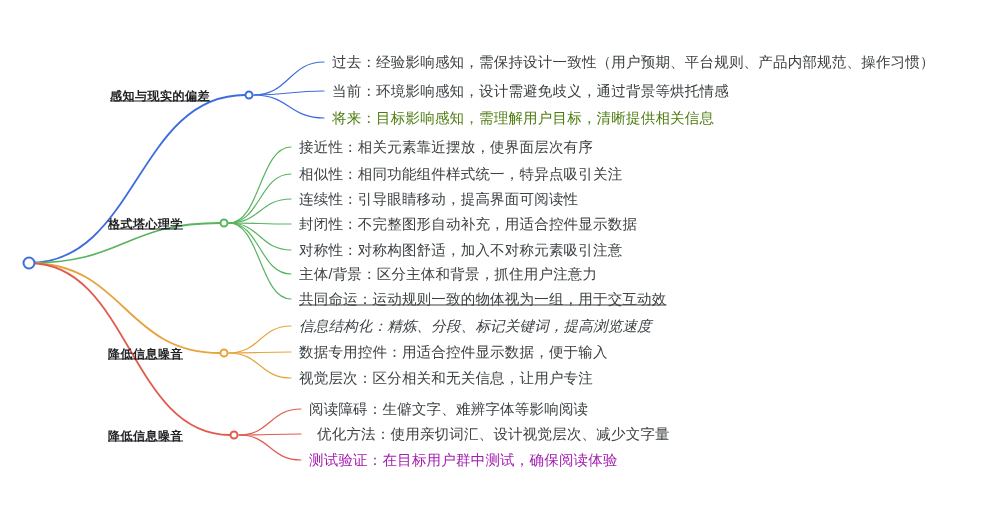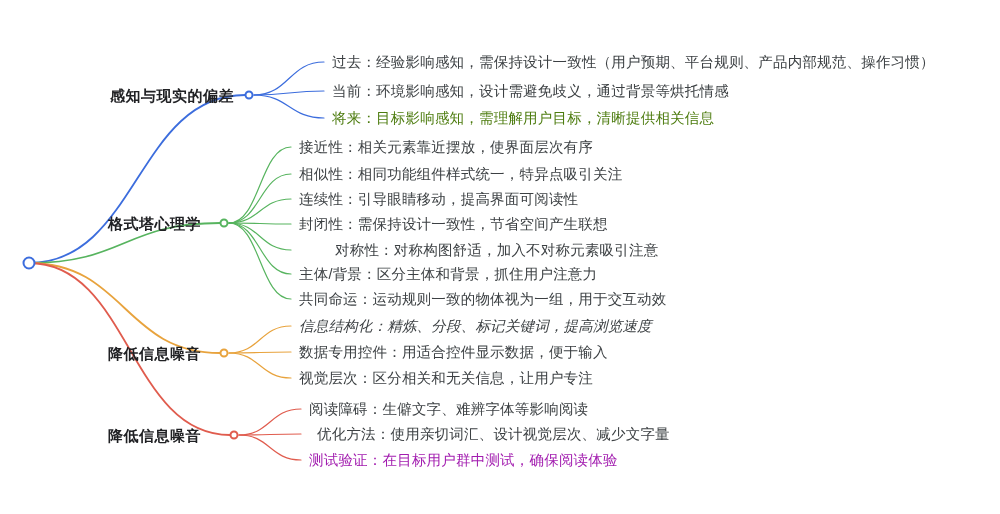--- a/index.html
+++ b/index.html
@@ -24,24 +24,25 @@
     top: 0;
     width: 1000px;
     height: 514px;
   }
   .node {
     position: absolute;
     white-space: nowrap;
     transform: translateY(-50%);
   }
   .branch-label {
-    font-size: 15px;
+    font-size: 12px;
     font-weight: bold;
     color: #202124;
     letter-spacing: 0.5px;
+    text-decoration: underline;
   }
   .leaf-label {
     font-size: 14.5px;
     color: #3c4043;
     letter-spacing: 0.2px;
   }
   .dot {
     position: absolute;
     width: 9px;
     height: 9px;
@@ -88,24 +89,24 @@
     </svg>
   <div id="nodes">
       <div class="node leaf-label" style="left: 332px; top: 62px; color: rgb(60, 64, 67);">过去：经验影响感知，需保持设计一致性（用户预期、平台规则、产品内部规范、操作习惯）</div>
       <div class="node leaf-label" style="left: 332px; top: 91px; color: rgb(60, 64, 67);">当前：环境影响感知，设计需避免歧义，通过背景等烘托情感</div>
       <div class="node leaf-label" style="left: 332px; top: 118px; color: #4d7c0f;">将来：目标影响感知，需理解用户目标，清晰提供相关信息</div>
       <div class="dot branch-dot" style="left: 249px; top: 95px; border-color: rgb(60, 109, 221);"></div>
       <div class="node branch-label" style="left: 110px; top: 96px; color: rgb(32, 33, 36);">感知与现实的偏差</div>
       <div class="node leaf-label" style="left: 299px; top: 147px; color: rgb(60, 64, 67);">接近性：相关元素靠近摆放，使界面层次有序</div>
       <div class="node leaf-label" style="left: 299px; top: 174px; color: rgb(60, 64, 67); text-align: center;">相似性：相同功能组件样式统一，特异点吸引关注</div>
       <div class="node leaf-label" style="left: 299px; top: 199px; color: rgb(60, 64, 67);">连续性：引导眼睛移动，提高界面可阅读性</div>
-      <div class="node leaf-label" style="left: 299px; top: 224px; color: rgb(60, 64, 67);">封闭性：需保持设计一致性，节省空间产生联想</div>
-      <div class="node leaf-label" style="left: 299px; top: 250px; color: rgb(60, 64, 67); margin-left: 36px;">对称性：对称构图舒适，加入不对称元素吸引注意</div>
+      <div class="node leaf-label" style="left: 299px; top: 224px; color: rgb(60, 64, 67);">封闭性：不完整图形自动补充，用适合控件显示数据</div>
+      <div class="node leaf-label" style="left: 299px; top: 250px; color: rgb(60, 64, 67);">对称性：对称构图舒适，加入不对称元素吸引注意</div>
       <div class="node leaf-label" style="left: 299px; top: 274px; color: rgb(60, 64, 67);">主体/背景：区分主体和背景，抓住用户注意力</div>
-      <div class="node leaf-label" style="left: 299px; top: 299px; color: rgb(60, 64, 67);">共同命运：运动规则一致的物体视为一组，用于交互动效</div>
+      <div class="node leaf-label" style="left: 299px; top: 299px; color: rgb(60, 64, 67); text-decoration: underline;">共同命运：运动规则一致的物体视为一组，用于交互动效</div>
       <div class="dot branch-dot" style="left: 224px; top: 223px; border-color: rgb(87, 180, 95);"></div>
       <div class="node branch-label" style="left: 108px; top: 224px; color: rgb(32, 33, 36);">格式塔心理学</div>
       <div class="node leaf-label" style="left: 299px; top: 326px; color: rgb(60, 64, 67); font-style: italic;">信息结构化：精炼、分段、标记关键词，提高浏览速度</div>
       <div class="node leaf-label" style="left: 299px; top: 352px; color: rgb(60, 64, 67);">数据专用控件：用适合控件显示数据，便于输入</div>
       <div class="node leaf-label" style="left: 299px; top: 378px; color: rgb(60, 64, 67);">视觉层次：区分相关和无关信息，让用户专注</div>
       <div class="dot branch-dot" style="left: 224px; top: 353px; border-color: rgb(232, 163, 61);"></div>
       <div class="node branch-label" style="left: 108px; top: 354px; color: rgb(32, 33, 36);">降低信息噪音</div>
       <div class="node leaf-label" style="left: 309px; top: 409px; color: rgb(60, 64, 67);">阅读障碍：生僻文字、难辨字体等影响阅读</div>
       <div class="node leaf-label" style="left: 317px; top: 434px; color: rgb(60, 64, 67);">优化方法：使用亲切词汇、设计视觉层次、减少文字量</div>
       <div class="node leaf-label" style="left: 309px; top: 460px; color: #a21caf;">测试验证：在目标用户群中测试，确保阅读体验</div>

